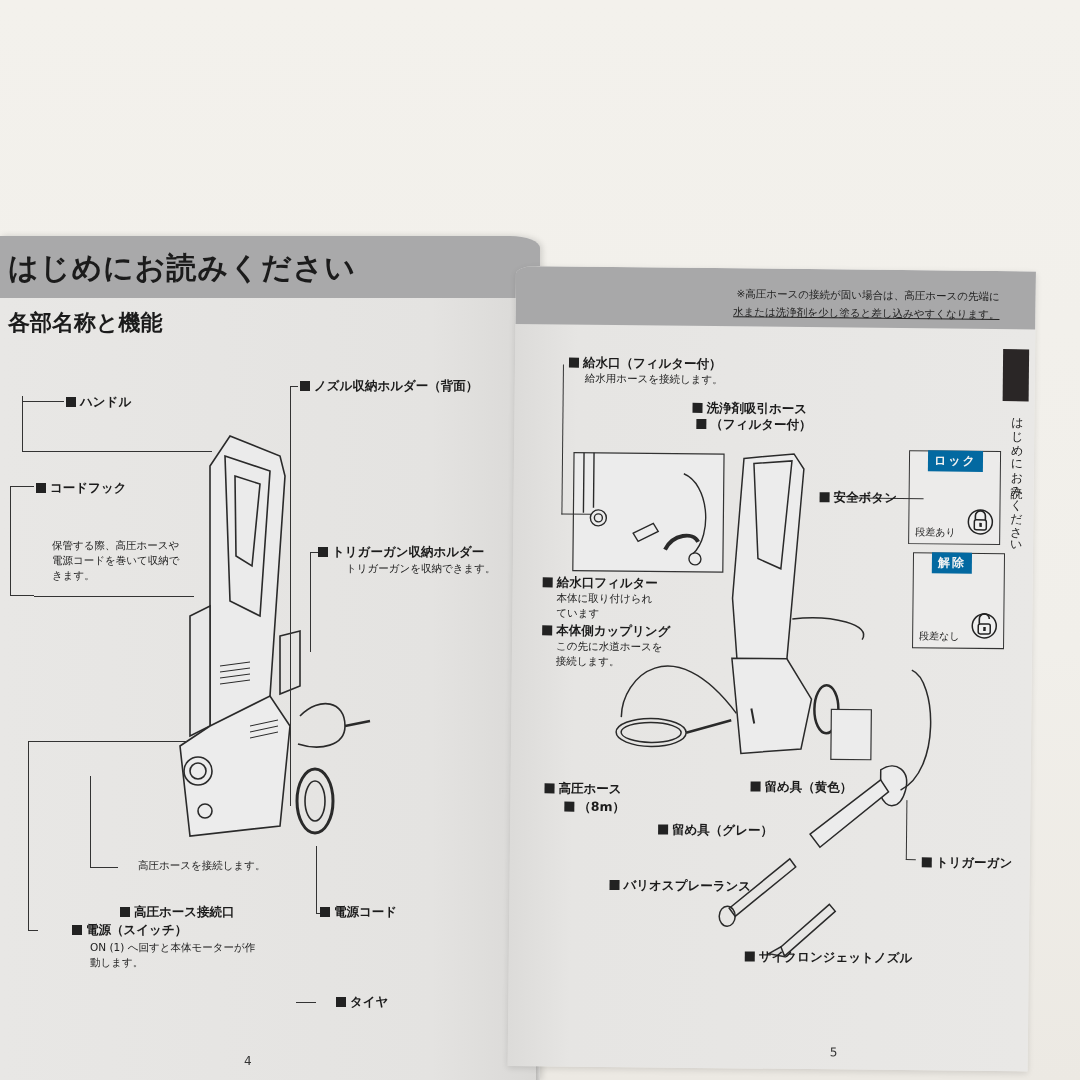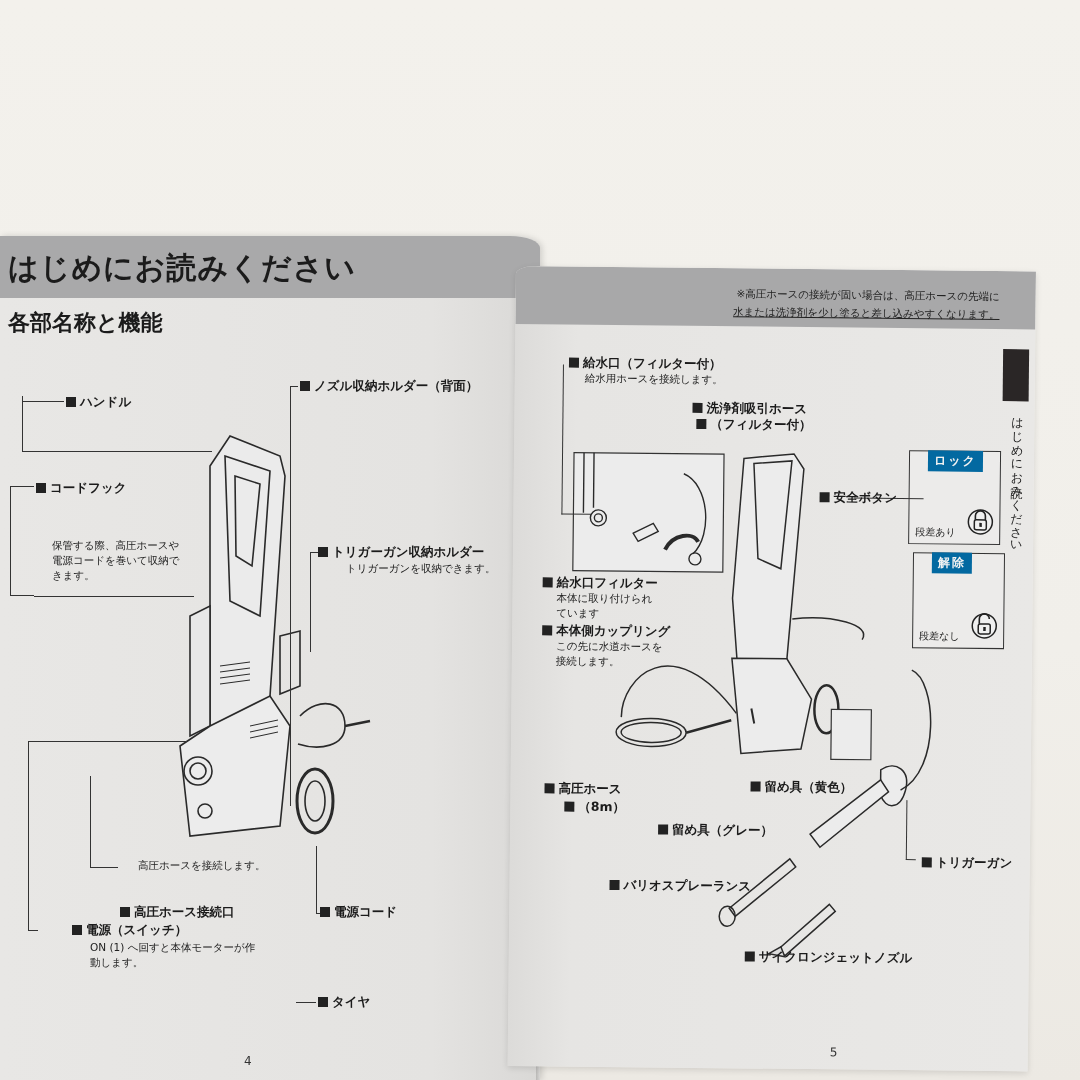--- a/index.html
+++ b/index.html
@@ -144,21 +144,21 @@
   <div class="desc" style="left:346px; top:325px; width:170px;">トリガーガンを収納できます。</div>
 
   <div class="label" style="left:120px; top:624px;margin-top:44px;">高圧ホース接続口</div>
   <div class="desc" style="left:138px; top:622px; width:160px;">高圧ホースを接続します。</div>
 
   <div class="label" style="left:72px; top:686px;">電源（スイッチ）</div>
   <div class="desc" style="left:90px; top:704px; width:170px;">ON (1) へ回すと本体モーターが作動します。</div>
 
   <div class="label" style="left:320px; top:668px;">電源コード</div>
 
-  <div class="label" style="left:318px; top:758px;">タイヤ</div>
+  <div class="label" style="left:336px; top:758px;">タイヤ</div>
 
   <div class="page-num" style="left:244px; top:818px;">4</div>
 </div>
 
 <div class="gutter"></div>
 
 <div class="page page-right">
   <div class="header-band-right"></div>
   <div class="note">
     <div>※高圧ホースの接続が固い場合は、高圧ホースの先端に</div>

